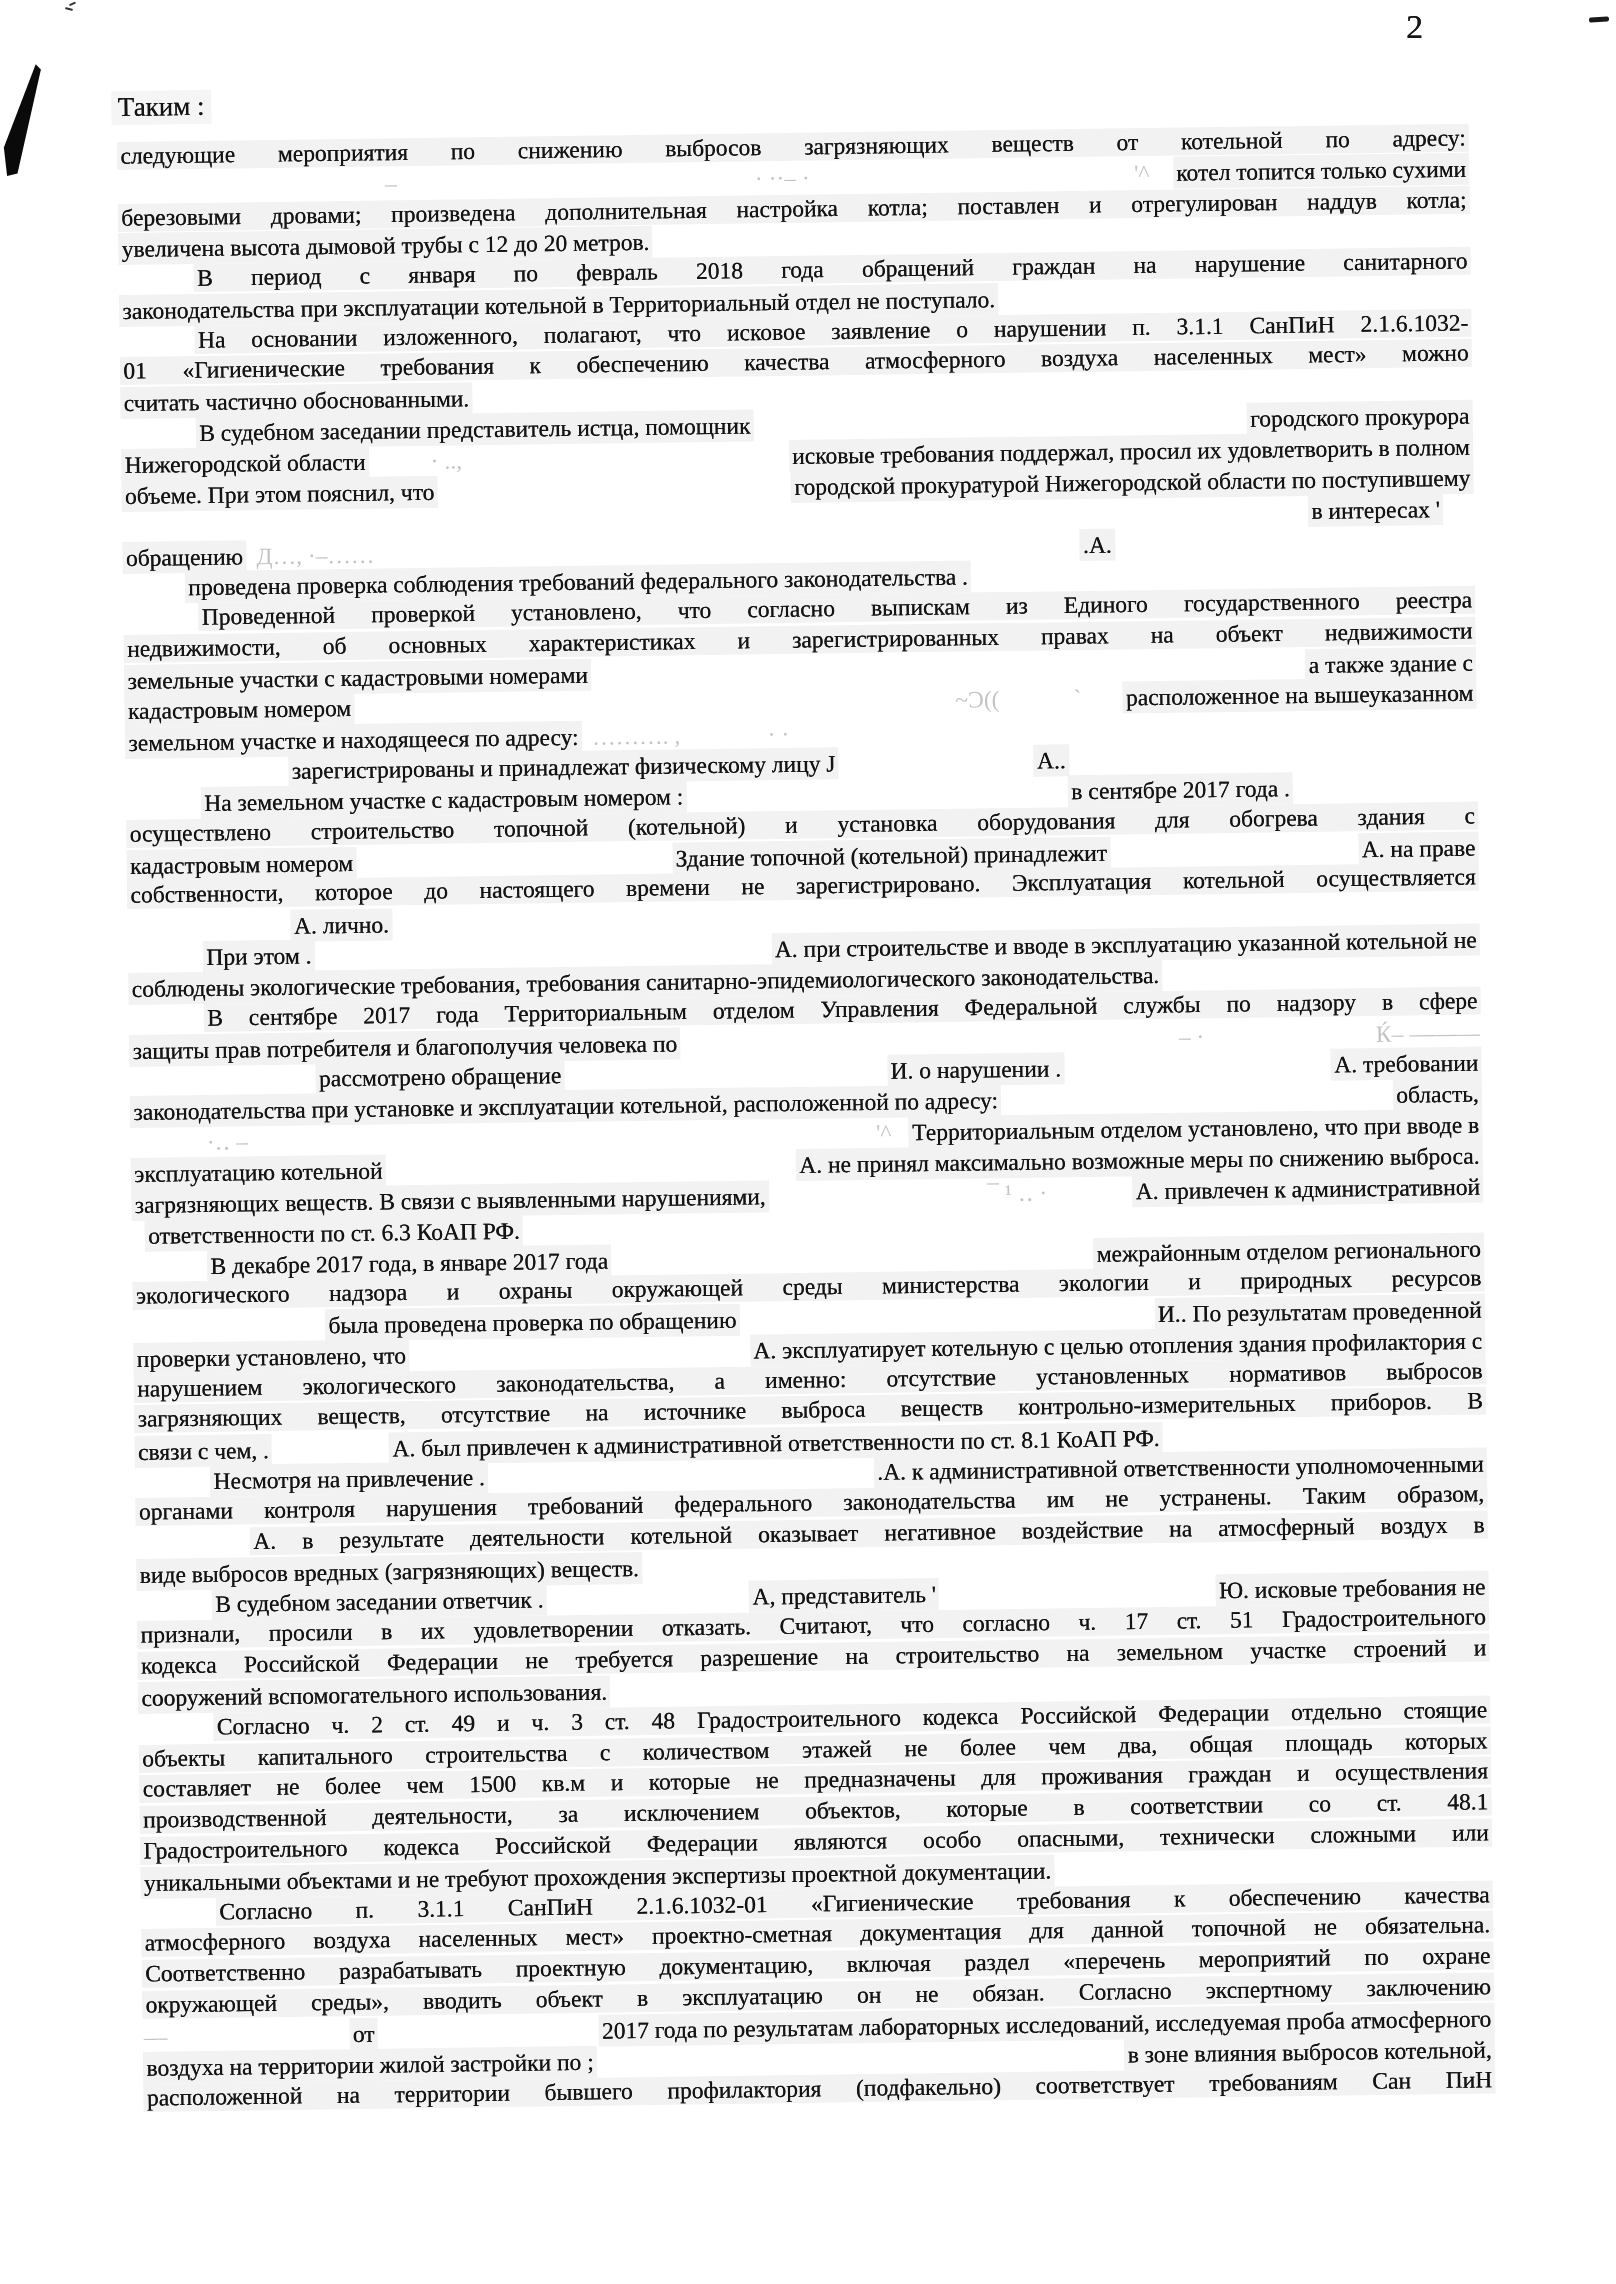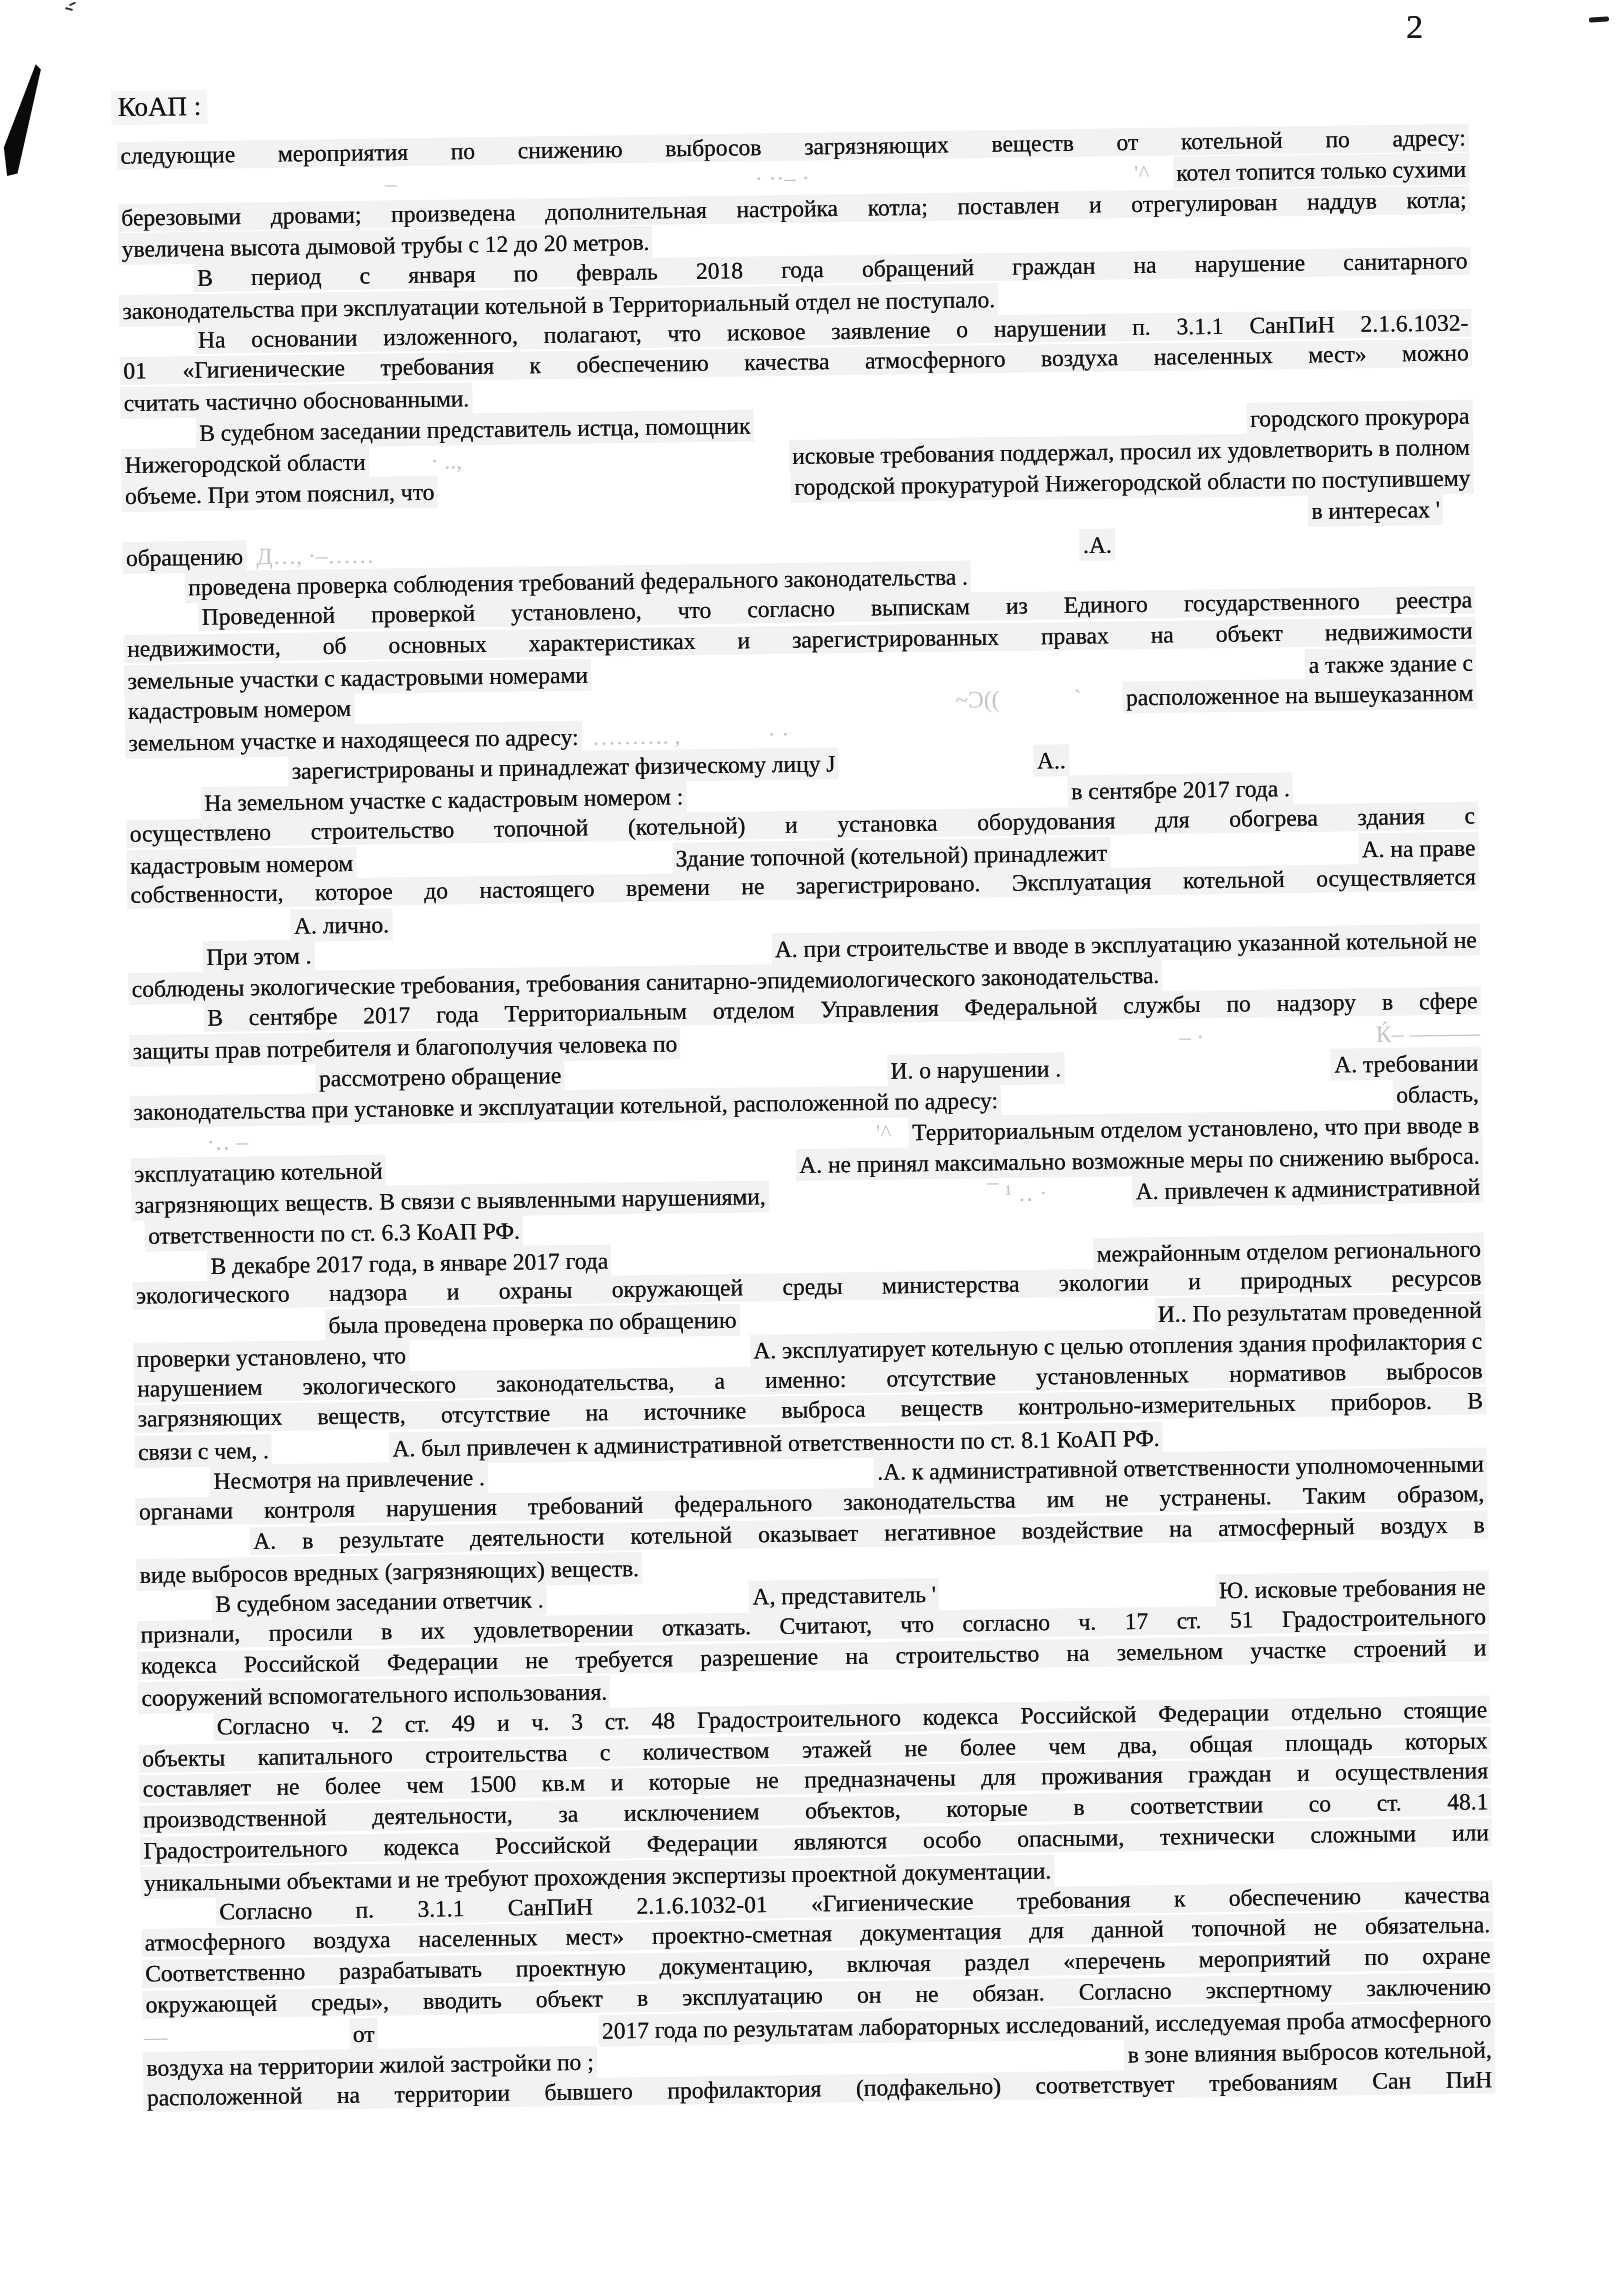--- a/index.html
+++ b/index.html
@@ -66,21 +66,21 @@
   <span class="ink-speck">
       <i></i>
       <i></i>
     </span>
 
   <div class="page-number">2</div>
 
   <div class="corner-dash"></div>
 
   <div class="doc">
-    <div class="case-label">КоАП :</div>
+    <div class="case-label">Таким :</div>
 
   <div class="line jl" style="top: 141px;"><span class="t">следующие мероприятия по снижению выбросов загрязняющих веществ от котельной по адресу:</span></div>
       <div class="line" style="top: 171px;">
         <span class="gap" style="flex-basis: 156px; width: 156px; flex-grow: 240;"></span>
         <span class="f">–</span>
         <span class="gap" style="flex-basis: 209px; width: 209px; flex-grow: 320;"></span>
         <span class="f">· ··– ·</span>
         <span class="gap" style="flex-basis: 189px; width: 189px; flex-grow: 290;"></span>
         <span class="f">'^</span>
         <span class="gap" style="flex-basis: 13px; width: 13px; flex-grow: 20;"></span>

